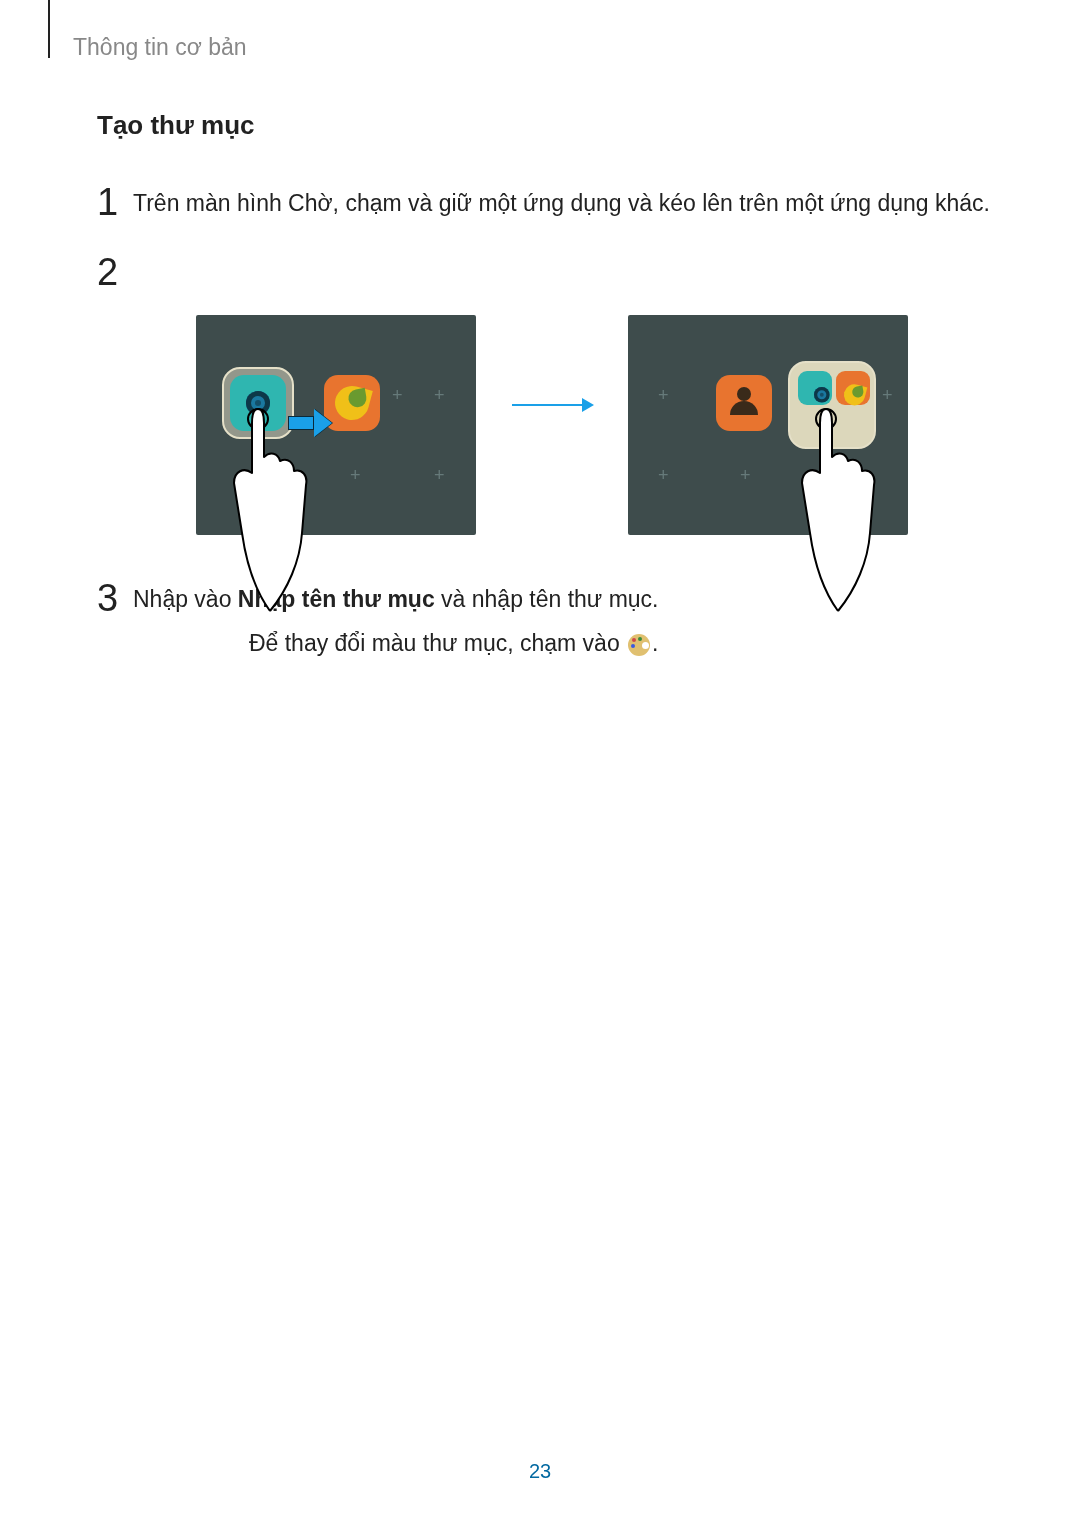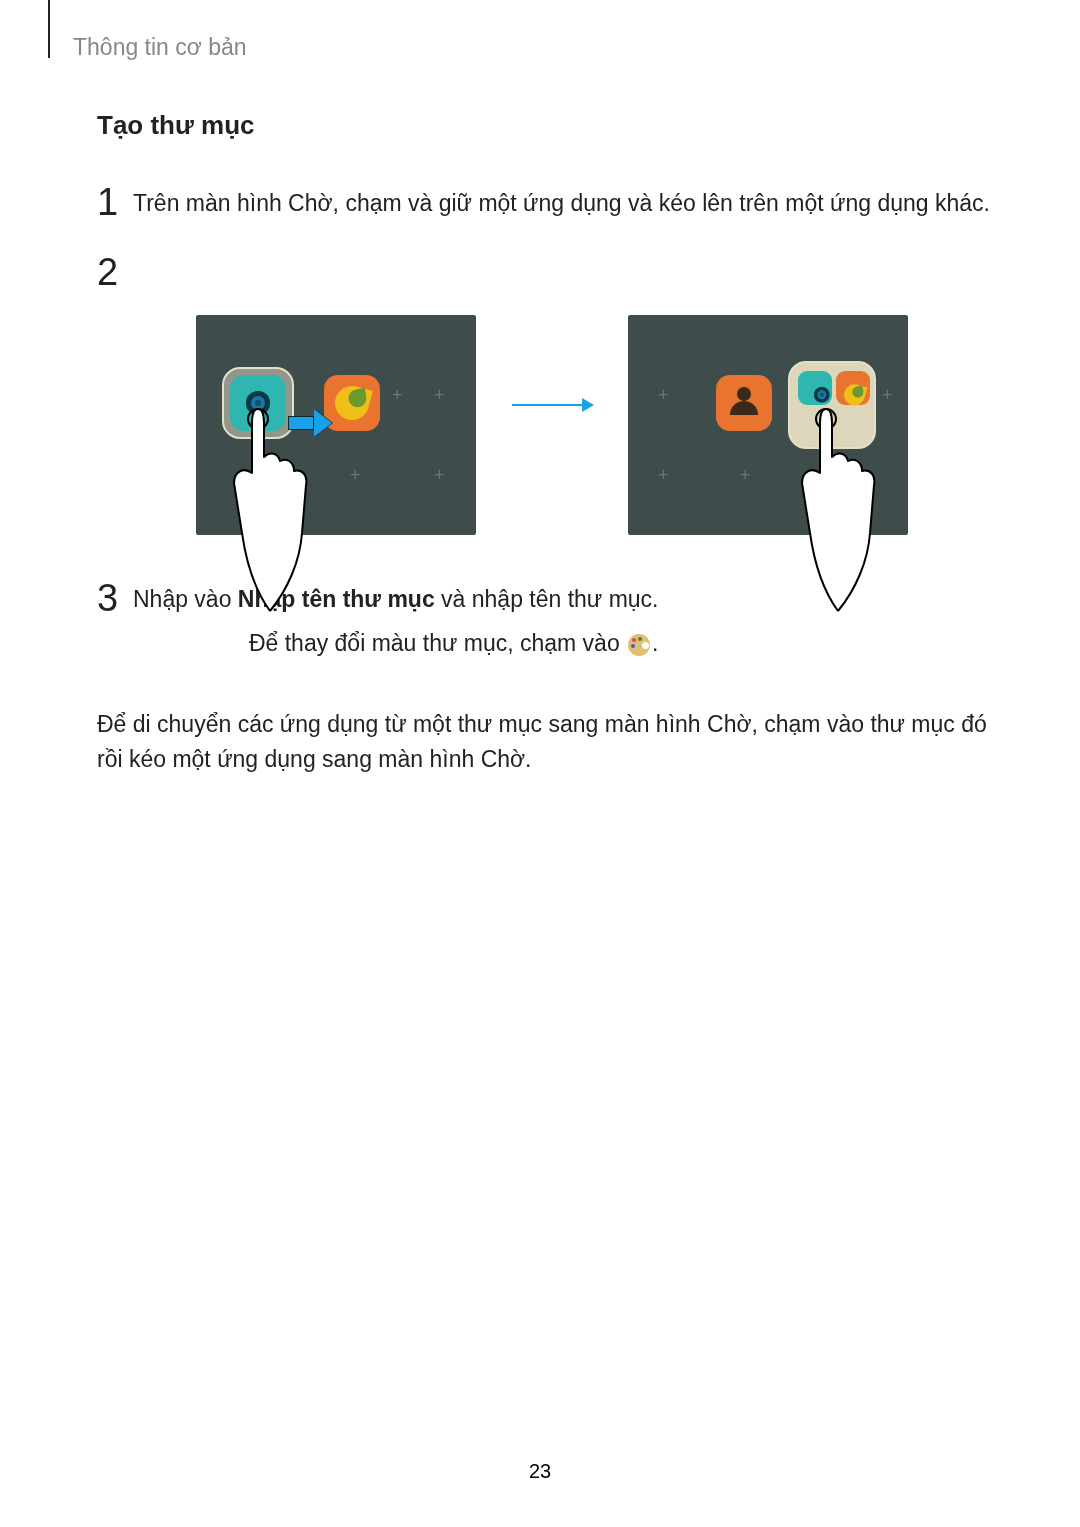--- a/index.html
+++ b/index.html
@@ -208,21 +208,21 @@
     color: #222;
     line-height: 1.55;
     margin-bottom: 20px;
   }
   .page-num {
     position: absolute;
     bottom: 44px;
     left: 0; right: 0;
     text-align: center;
     font-size: 20px;
-    color: #000000;
+    color: #0369a1;
   }
   b { font-weight: bold; }
 </style>
 </head>
 <body>
 
 <div class="tab-rule"></div>
 <div class="header-breadcrumb">Thông tin cơ bản</div>
 
 <div class="content">
@@ -304,16 +304,15 @@
         <span>Nhập vào </span><b>Nhập tên thư mục</b><span> và nhập tên thư mục.</span>
       </div>
       <div class="sub">
         <span>Để thay đổi màu thư mục, chạm vào </span><span class="palette-icon"><span class="d1"></span><span class="d2"></span><span class="d3"></span></span><span>.</span>
       </div>
     </div>
   </div>
 
   <div style="height:18px;"></div>
 
-  <div class="para">Để di chuyển các ứng dụng từ một thư mục sang màn hình Chờ, chạm vào thư mục đó rồi kéo một ứng dụng sang màn hình Chờ.</div>
 </div>
 
 <div class="page-num">23</div>
 
 </body></html>

